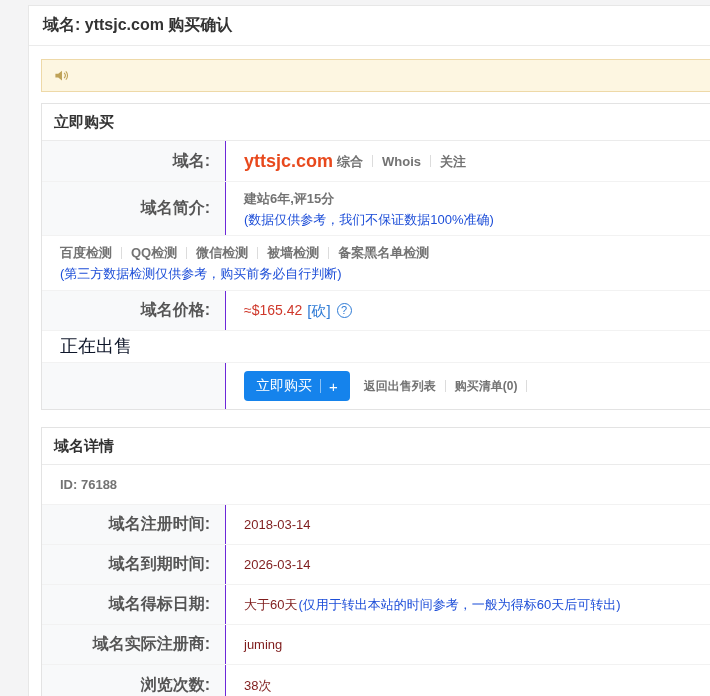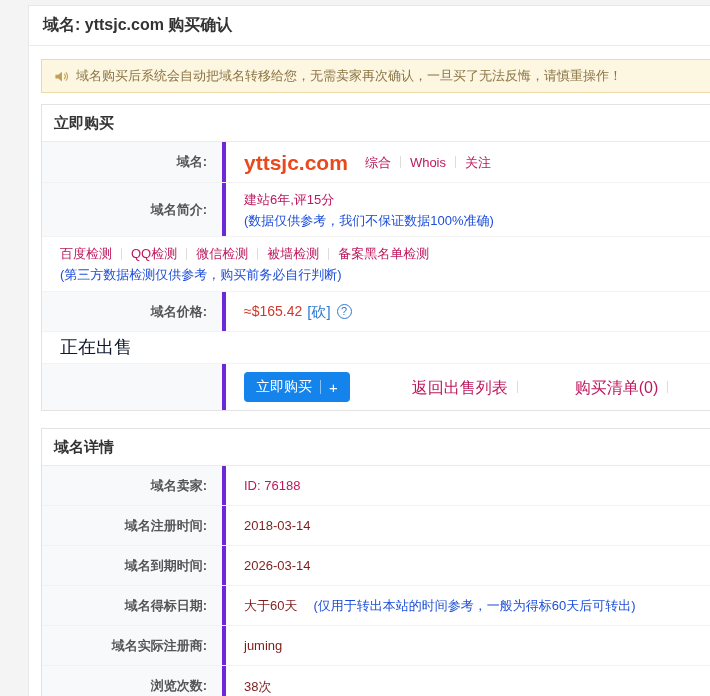--- a/index.html
+++ b/index.html
@@ -28,73 +28,72 @@
   .notice-icon { display:inline-flex; flex:none; }
   .panel { border:1px solid #e3e3e3; margin-top:11px; }
   .panel-title {
     font-size:15px; font-weight:bold; color:#333;
     padding:9px 12px; line-height:18px; border-bottom:1px solid #ebebeb;
   }
   .row { display:flex; border-bottom:1px solid #f2f2f2; }
   .row:last-child { border-bottom:none; }
   .cell-label {
     width:184px; min-width:184px; background:#f8f9fa;
-    border-right:4px solid #6d28d9;
+    border-right:1px solid #6d28d9;
     display:flex; align-items:center; justify-content:flex-end;
-    padding-right:15px; font-size:13px; color:#555; font-weight:600;
+    padding-right:15px; font-size:16px; color:#555; font-weight:600;
   }
   .cell-value {
     flex:1; display:flex; flex-direction:column; justify-content:center;
     padding-left:18px; font-size:13px;
   }
   .h41 { min-height:41px; } .h54 { min-height:54px; } .h55 { min-height:55px; }
   .h40 { min-height:40px; } .h32 { min-height:32px; } .h46 { min-height:46px; }
   .line { display:flex; align-items:center; line-height:21px; }
-  .link { color:#be185d; cursor:pointer; }
+  .link { color:#737373; cursor:pointer;font-weight:bold; }
   .vsep { width:1px; height:12px; background:#dcdcdc; margin:0 9px; display:inline-block; }
-  .domain-name { color:#e8491d; font-size:21px; font-weight:bold; margin-right:17px; }
+  .domain-name { color:#e8491d; font-size:18px; font-weight:bold; margin-right:4px; }
   .note { color:#1d4ed8; line-height:21px; }
   .price-value { color:#cf382b; font-size:14px; }
   .price-bargain { color:#2e7bd6; font-size:15px; margin-left:5px; cursor:pointer; }
   .help-icon {
     display:inline-flex; align-items:center; justify-content:center;
     width:15px; height:15px; border:1px solid #2e7bd6; border-radius:50%;
     color:#2e7bd6; font-size:11px; margin-left:6px; cursor:pointer;
   }
   .status-value { color:#0f172a; font-size:18px; }
   .btn-buy {
     display:inline-flex; align-items:center; gap:8px;
     background:#1583ec; color:#fff; font-size:14px;
     border:none; border-radius:4px; padding:0 12px; height:30px;
     cursor:pointer; font-family:inherit;
   }
   .btn-divider { width:1px; height:14px; background:rgba(255,255,255,.5); display:inline-block; }
   .btn-plus { font-size:15px; }
   .actions-line { gap:0; }
-  .actions-line .link { font-size:16px;margin-left:48px; }
+  .actions-line .link { font-size:12px; }
   .actions-line .btn-buy { margin-right:14px; }
   .detail-value { color:#7f1d1d; }
-  .inline-note { margin-left:16px; }
+  .inline-note { margin-left:1px; }
 </style>
 </head>
 <body>
 
 <div class="card">
   <div class="card-title">域名: yttsjc.com 购买确认</div>
   <div class="card-body">
 
     <div class="notice">
       <span class="notice-icon">
         <svg width="15" height="15" viewBox="0 0 16 16">
           <path d="M1.5 6v4h3l4 3.2V2.8L4.5 6h-3z" fill="#bfa257"></path>
           <path d="M10.8 5.2a4 4 0 0 1 0 5.6" fill="none" stroke="#bfa257" stroke-width="1.2"></path>
           <path d="M12.6 3.6a6.2 6.2 0 0 1 0 8.8" fill="none" stroke="#bfa257" stroke-width="1.2"></path>
         </svg>
       </span>
-      <span>域名购买后系统会自动把域名转移给您，无需卖家再次确认，一旦买了无法反悔，请慎重操作！</span>
     </div>
 
     <div class="panel">
       <div class="panel-title">立即购买</div>
 
       <div class="row h41">
         <div class="cell-label">域名:</div>
         <div class="cell-value">
           <div class="line">
             <span class="domain-name">yttsjc.com</span>
@@ -172,21 +171,20 @@
             <span class="vsep"></span>
           </div>
         </div>
       </div>
     </div>
 
     <div class="panel" style="margin-top:17px;">
       <div class="panel-title">域名详情</div>
 
       <div class="row h40">
-        <div class="cell-label">域名卖家:</div>
         <div class="cell-value">
           <div class="line">
               <span class="link">ID: 76188</span>
             </div>
         </div>
       </div>
 
       <div class="row h40">
         <div class="cell-label">域名注册时间:</div>
         <div class="cell-value">

